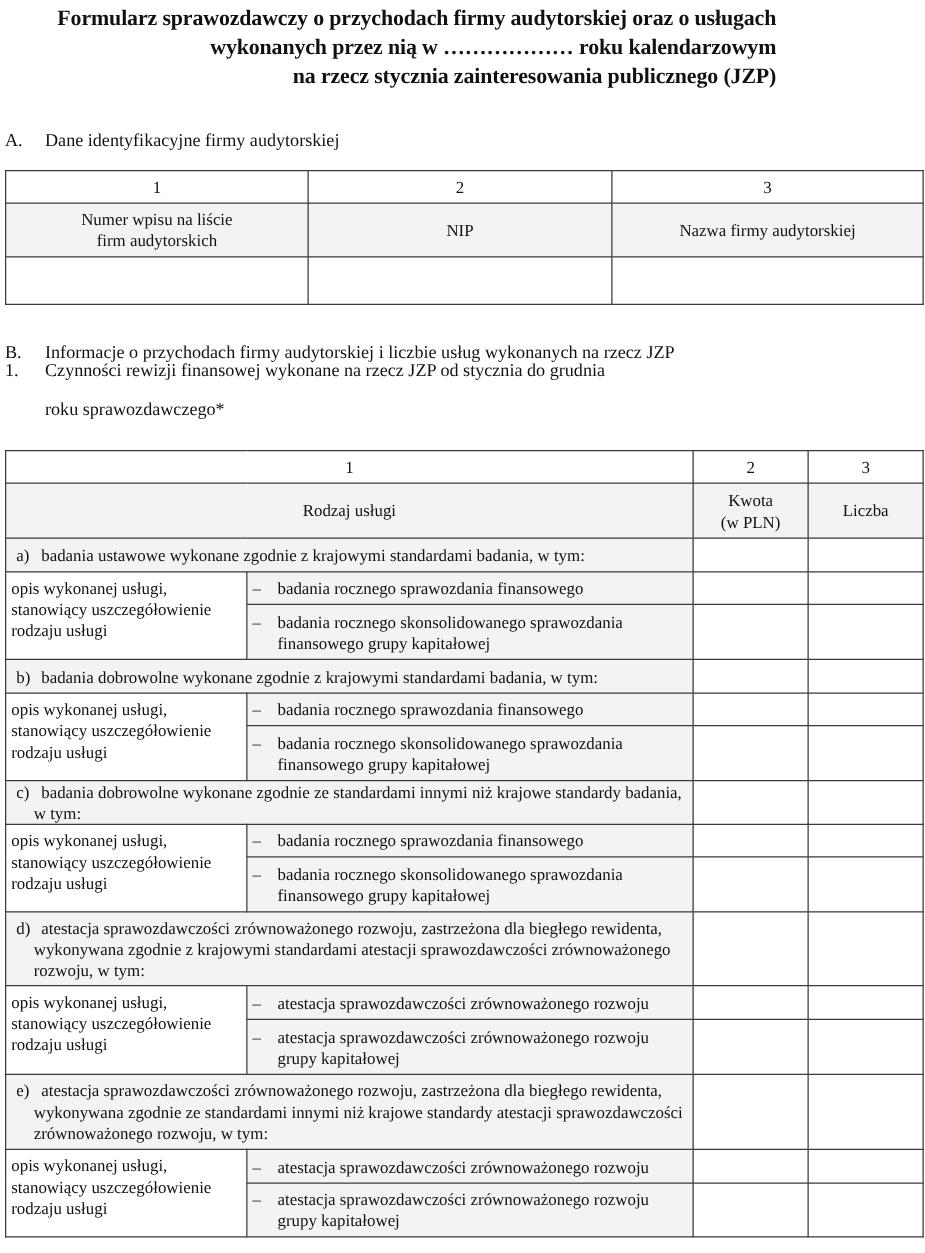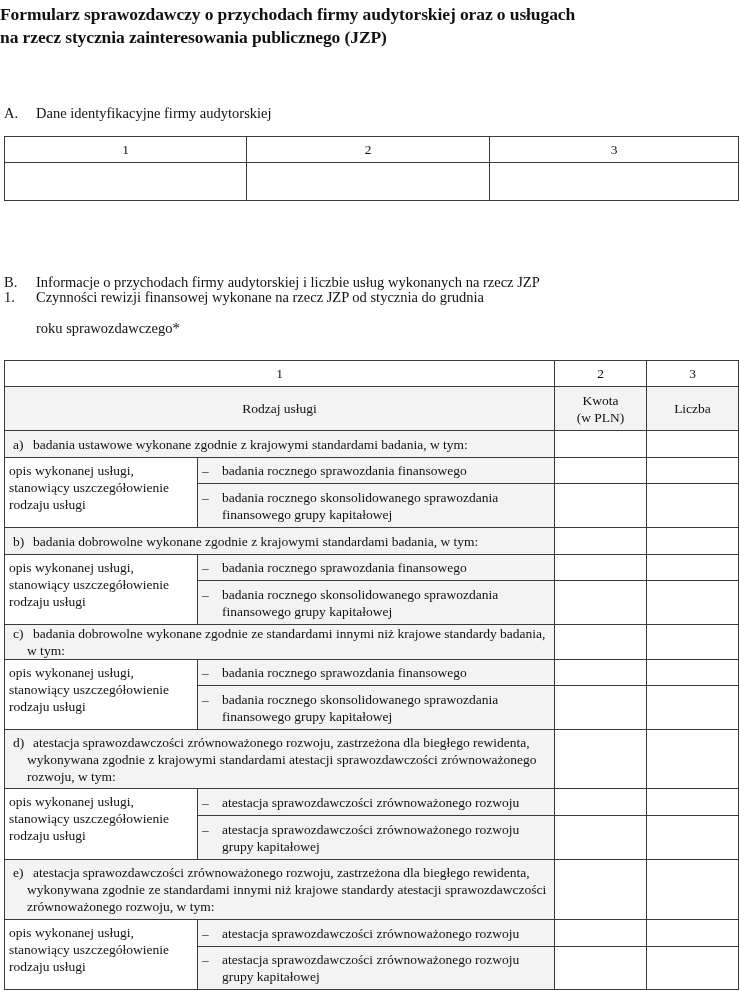--- a/index.html
+++ b/index.html
@@ -3,21 +3,21 @@
 <meta charset="utf-8">
 <style>
   html, body { margin: 0; padding: 0; background: #ffffff; }
   body {
     width: 740px; height: 1002px; position: relative; overflow: hidden;
     font-family: "Liberation Serif", "DejaVu Serif", serif;
     color: #111111;
   }
   .title {
     position: absolute; left: 0; top: 3px; width: 621px;
-    text-align: left; font-weight: bold; font-size: 17.5px; line-height: 23px;
+    text-align: right; font-weight: bold; font-size: 17.5px; line-height: 23px;
     letter-spacing: -0.1px;
   }
   .title div { white-space: nowrap; }
   .heading {
     position: absolute; left: 4px; font-weight: normal; font-size: 14.5px; line-height: 19px;
     white-space: nowrap;
   }
   .heading .mark { display: inline-block; width: 32px; }
   .heading .sub { display: block; padding-left: 32px; margin-top: 12px; }
 
@@ -36,38 +36,47 @@
   .hang { padding-left: 18px; text-indent: -14px; display: block; }
   .dash { display: inline-block; width: 20px; text-indent: 0; }
   .subitem { padding-left: 4px; margin-top: 24px; }
   .subitem .txt { display: block; padding-left: 20px; text-indent: -20px; }
 </style>
 </head>
 <body>
 
 <div class="title">
   <div>Formularz sprawozdawczy o przychodach firmy audytorskiej oraz o usługach</div>
+  <div>wykonanych przez nią w ……………… roku kalendarzowym</div>
   <div>na rzecz stycznia zainteresowania publicznego (JZP)</div>
 </div>
 
 <div class="heading" style="top:104px;">
   <span class="mark">A.</span><span>Dane identyfikacyjne firmy audytorskiej</span>
 </div>
 
 <table id="tblA">
   <colgroup>
       <col style="width:242px">
       <col style="width:243px">
       <col style="width:249px">
     </colgroup>
   <tbody>
       <tr style="height:26px">
     <td class="center">1</td>
     <td class="center">2</td>
     <td class="center">3</td>
+  </tr>
+  <tr style="height:43px">
+    <td class="center gray">
+      <div>Numer wpisu na liście</div>
+      <div>firm audytorskich</div>
+    </td>
+    <td class="center gray">NIP</td>
+    <td class="center gray">Nazwa firmy audytorskiej</td>
   </tr>
   <tr style="height:38px">
     <td></td>
     <td></td>
     <td></td>
   </tr>
 </tbody>
   </table>
 
 <div class="heading" style="top:273px;">

